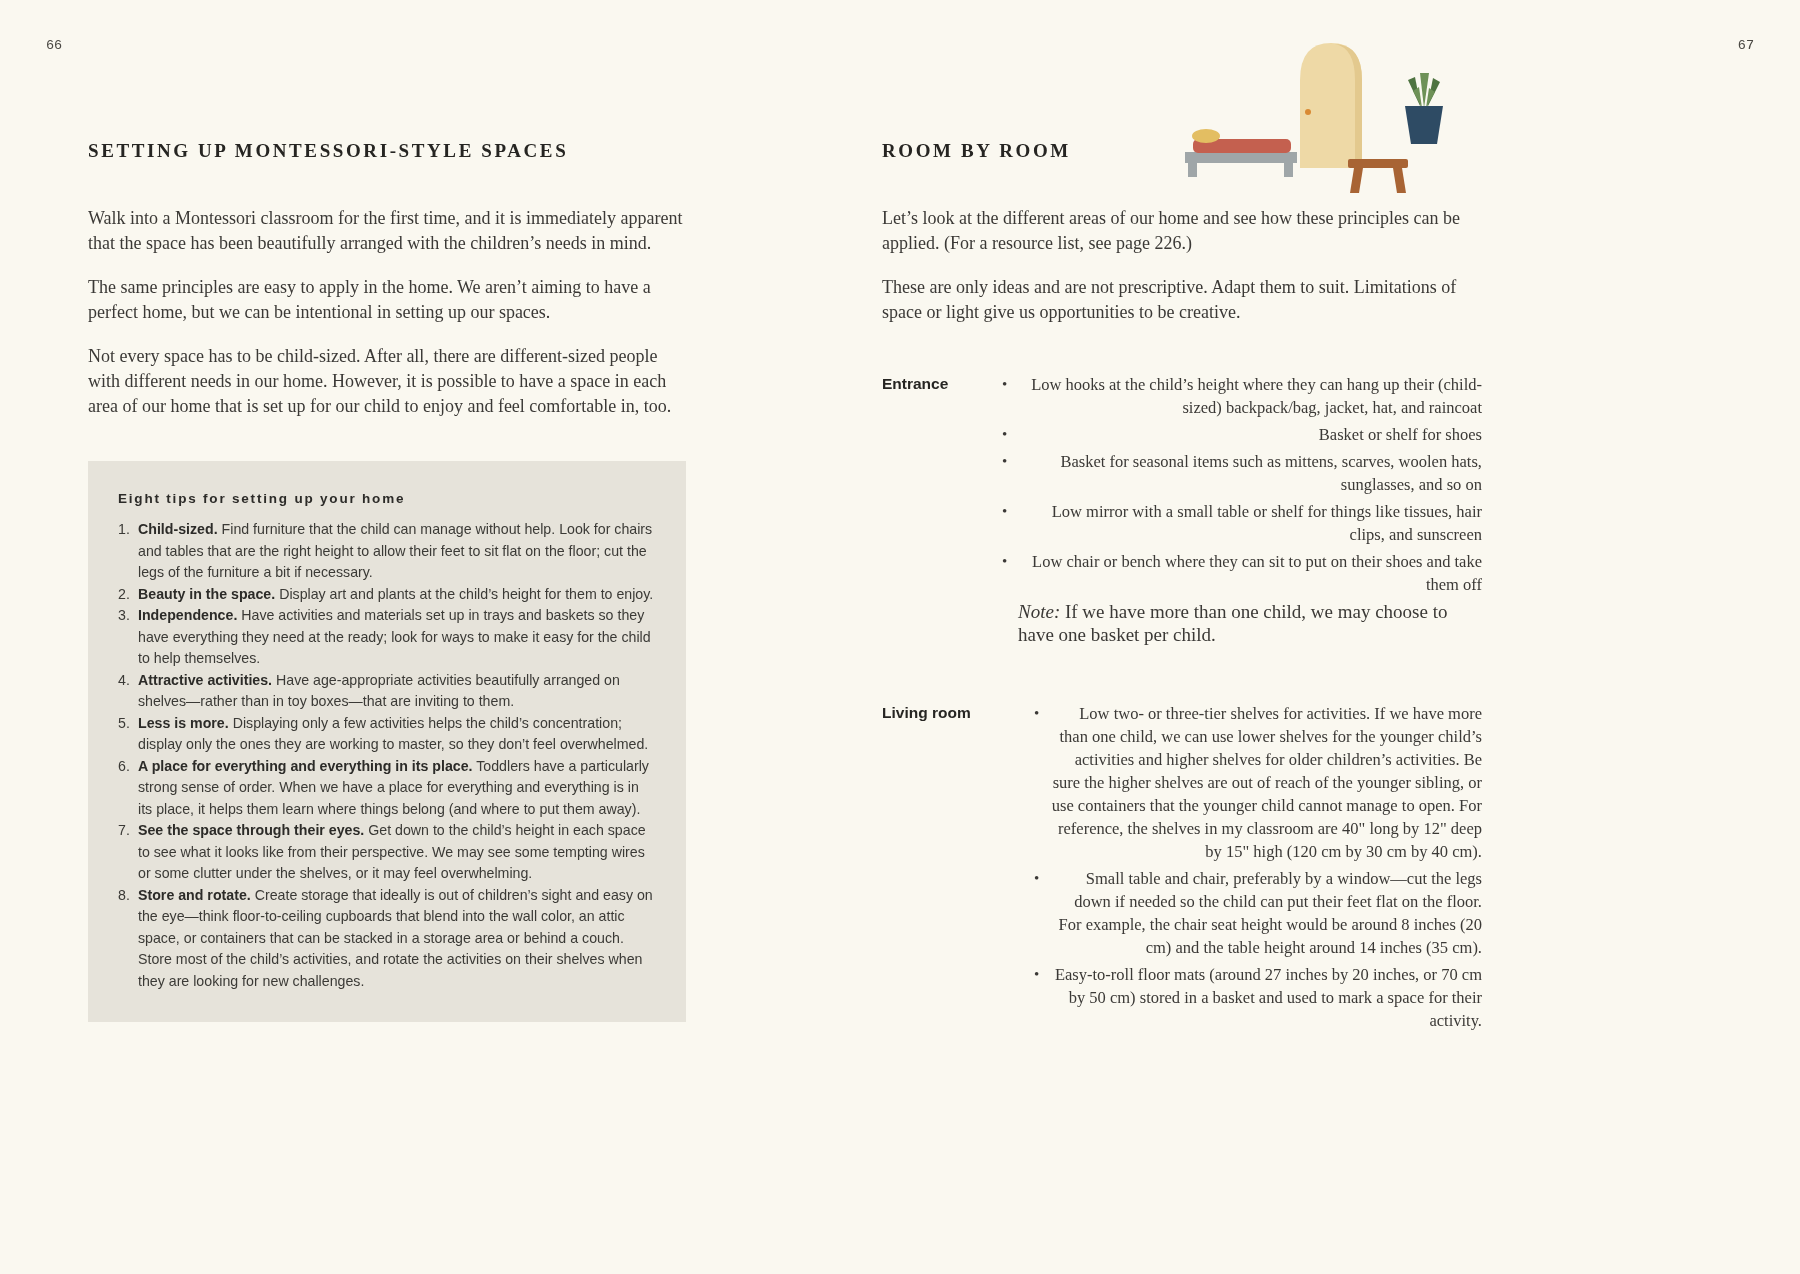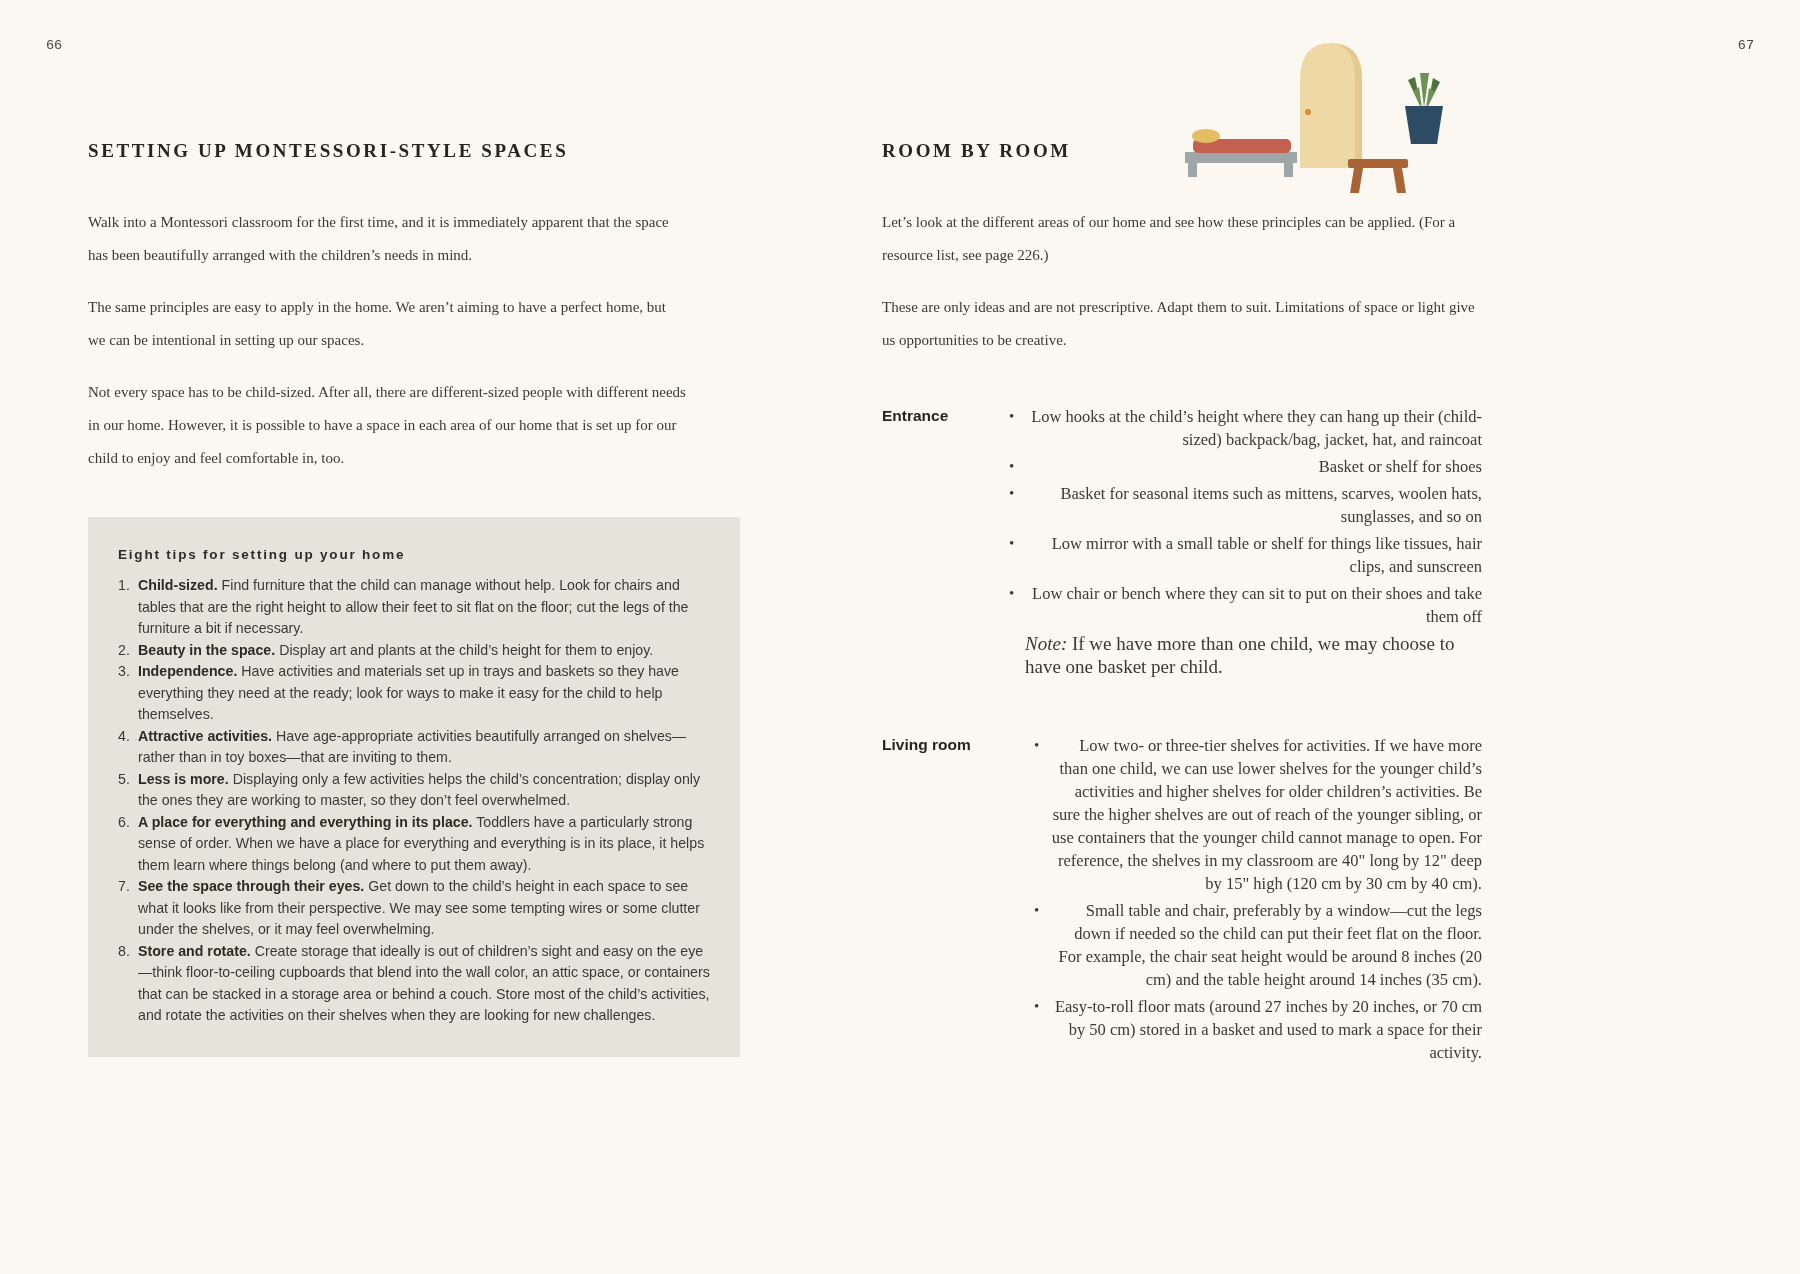--- a/index.html
+++ b/index.html
@@ -25,32 +25,32 @@
 
   h1.heading {
     font-family:Liberation Serif, serif;
     font-weight:700;
     font-size:19px;
     letter-spacing:2.6px;
     color:#262522;
     margin-bottom:44px;
   }
   p.body-para {
-    font-size:15px;
-    line-height:33px;
+    font-size:18px;
+    line-height:25px;
     margin-bottom:19px;
     color:#3b3936;
   }
 
   
   .tips-box {
     margin-top:42px;
     background:#e6e3da;
     padding:30px 30px 30px 30px;
-    width:652px;
+    width:598px;
   }
   .tips-heading {
     font-family:"Liberation Sans", sans-serif;
     font-weight:700;
     font-size:13.5px;
     letter-spacing:1.8px;
     color:#2c2b28;
     margin-bottom:13px;
   }
   ol.tips-list { list-style:none; }
@@ -60,21 +60,21 @@
     font-family:"Liberation Sans", sans-serif;
     font-size:14.2px;
     line-height:21.5px;
     color:#3b3a36;
   }
   .tip-num { color:#3b3a36; }
   .tip-title { font-weight:700; color:#2c2b28; }
 
   
   .section { display:flex; }
-  .section-entrance { margin-top:48px;gap:7px; }
+  .section-entrance { margin-top:48px; }
   .section-living { margin-top:56px;gap:32px; }
   .section-label {
     width:118px;
     flex:0 0 118px;
     font-family:"Liberation Sans", sans-serif;
     font-weight:700;
     font-size:15.5px;
     color:#262522;
     padding-top:2px;
   }

